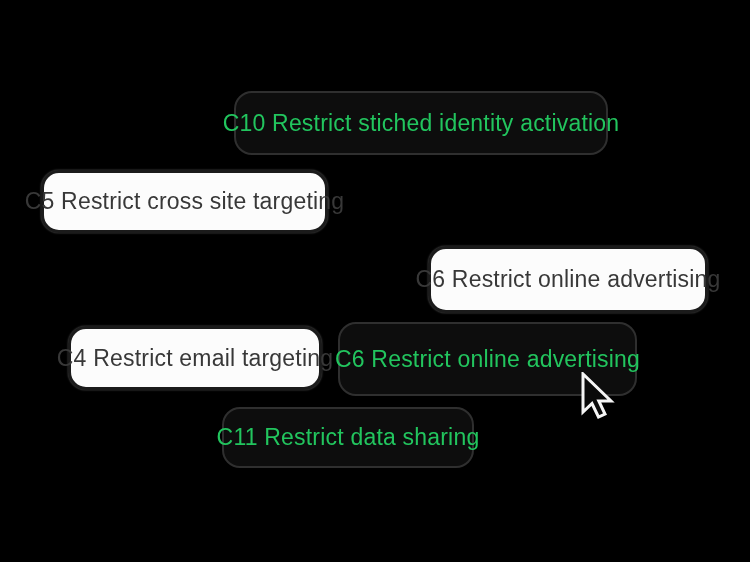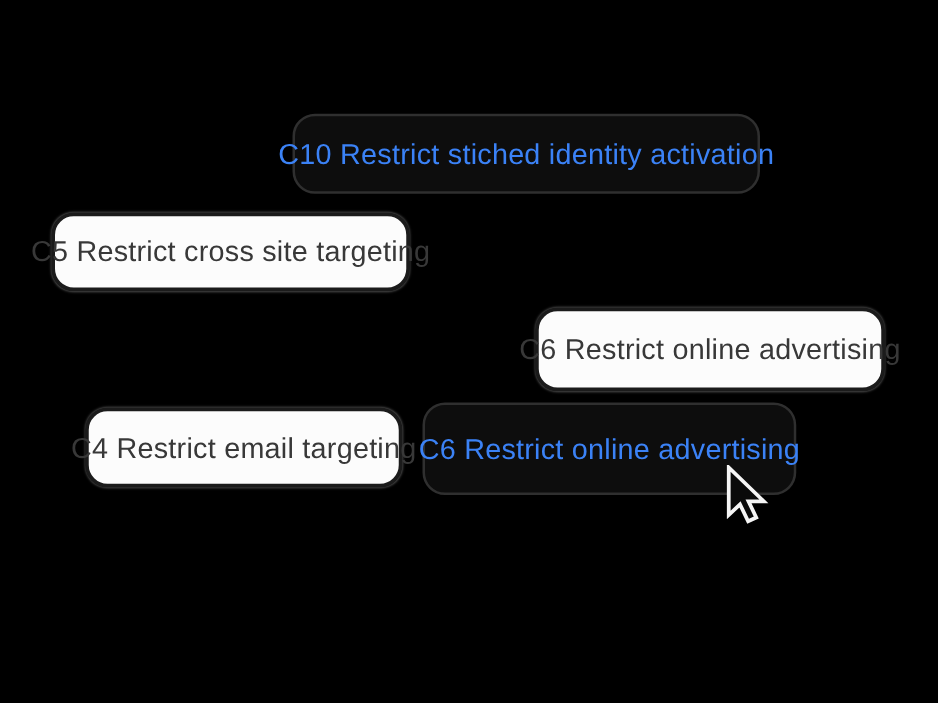--- a/index.html
+++ b/index.html
@@ -31,21 +31,21 @@
   }
   .chip.light {
     background: #fcfcfc;
     border: 3px solid #1b1b1b;
     color: #383838;
     box-shadow: 0 0 2px rgba(255,255,255,0.35);
   }
   .chip.dark {
     background: #0d0d0d;
     border: 2px solid #2f2f2f;
-    color: #3b82f6;
+    color: #22c55e;
   }
   .chip.dark-outlined {
     background: #0a0a0a;
     border: 2px solid #d9d9d9;
     color: #ececec;
   }
   
   .chip-1 { left: 234px; top:  91px; width: 374px; height: 64px; }
   .chip-2 { left:  41px; top: 170px; width: 287px; height: 63px; }
   .chip-3 { left: 342px; top: 169px; width: 313px; height: 64px; }
@@ -74,18 +74,19 @@
   <div class="chip light chip-2">C5 Restrict cross site targeting</div>
 
 
 
   <div class="chip light chip-5">C6 Restrict online advertising</div>
 
   <div class="chip light chip-6">C4 Restrict email targeting</div>
 
   <div class="chip dark chip-7">C6 Restrict online advertising</div>
 
+  <div class="chip dark chip-8">C11 Restrict data sharing</div>
 
   <svg id="cursor" viewBox="0 0 44 52" aria-hidden="true">
     <path d="M 7 2 L 7 40 L 16 31.5 L 22.5 45 L 29 42 L 22.8 29 L 35 29 Z" fill="#0a0a0a" stroke="#f5f5f5" stroke-width="3" stroke-linejoin="miter"></path>
   </svg>
 
 </div>
 
 </body></html>

